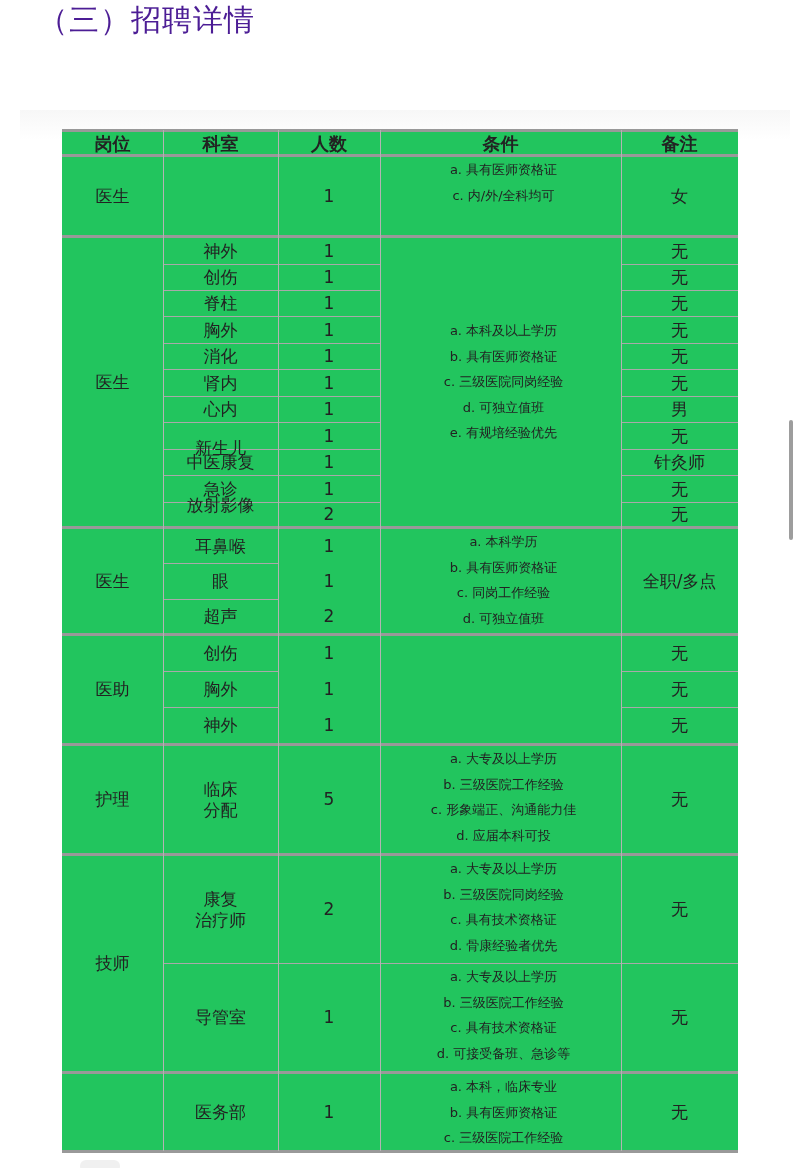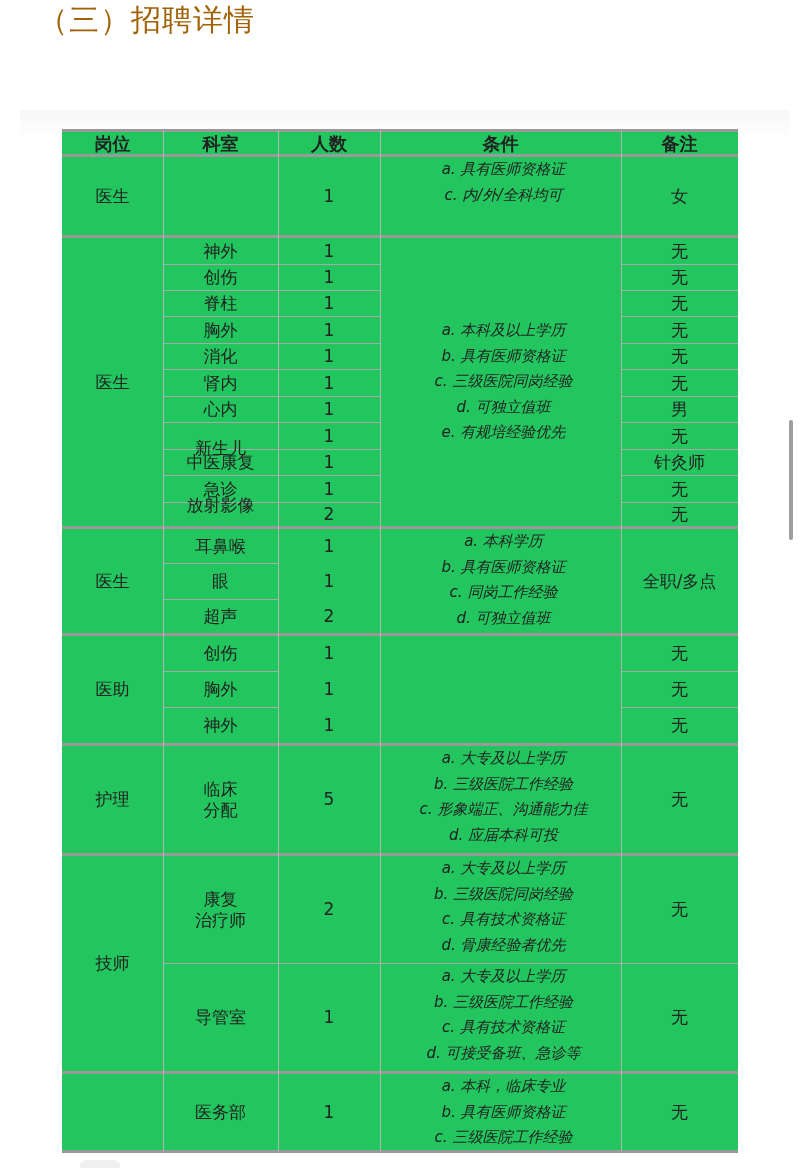--- a/index.html
+++ b/index.html
@@ -1,30 +1,30 @@
 <!DOCTYPE html>
 <html><head>
 <meta charset="utf-8">
 <style>
   html,body{margin:0;padding:0;}
   body{width:800px;height:1168px;background:#ffffff;position:relative;overflow:hidden;
        font-family:"DejaVu Sans","Liberation Sans",sans-serif;color:#222;}
-  .title{position:absolute;left:38px;top:0px;font-size:30px;line-height:40px;color:#a16207;letter-spacing:1px;text-align:center;}
+  .title{position:absolute;left:38px;top:0px;font-size:30px;line-height:40px;color:#4c1d95;letter-spacing:1px;text-align:center;}
   .sheet-shadow{position:absolute;left:20px;top:110px;width:770px;height:1060px;
        background:linear-gradient(#f7f7f7,#ffffff 30px);}
   .table{position:absolute;left:62px;top:130px;width:676px;height:1022px;background:#22c55e;}
   .hl{position:absolute;background:#a9a9a9;height:1px;}
   .hl.thick{height:3px;background:#999;}
   .vl{position:absolute;background:#b3b3b3;width:1px;}
   .cell{position:absolute;display:flex;align-items:center;justify-content:center;text-align:center;
         font-size:17px;line-height:21px;color:#222;}
   .cell.hdr{font-weight:bold;font-size:18px;}
   .cell.left{justify-content:flex-start;text-align:left;padding-left:6px;box-sizing:border-box;}
   .cond{display:flex;flex-direction:column;justify-content:center;}
-  .cond span{display:block;white-space:nowrap;font-size:15px;line-height:25.5px;font-style:italic;}
+  .cond span{display:block;white-space:nowrap;font-size:13px;line-height:25.5px;}
   .stack span{display:block;}
   .scrollbar{position:absolute;left:789px;top:420px;width:4px;height:120px;background:#9d9d9d;border-radius:2px;}
   .blob{position:absolute;left:80px;top:1160px;width:40px;height:12px;border-radius:10px;background:#f0f0f0;}
 </style>
 </head>
 <body>
 
 <div class="title">（三）招聘详情</div>
 
 <div class="sheet-shadow"></div>

